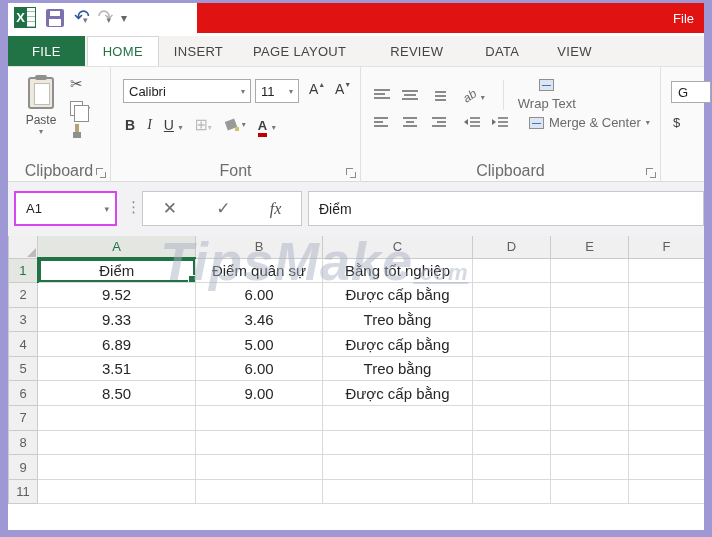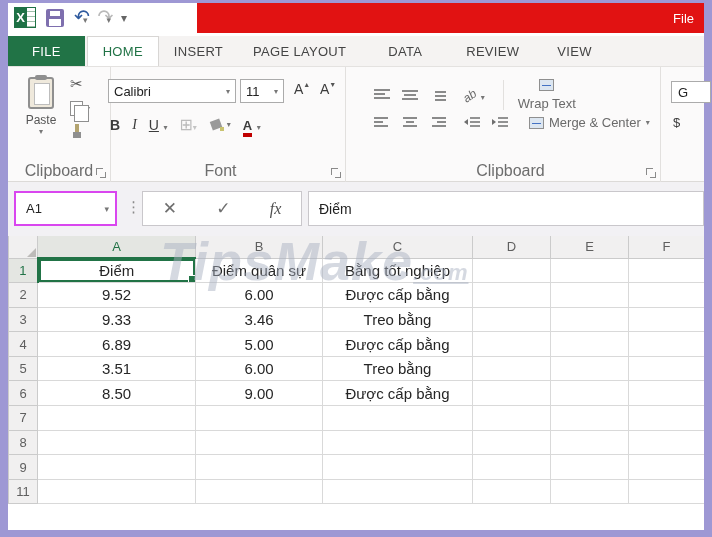--- a/index.html
+++ b/index.html
@@ -49,21 +49,21 @@
   .clip-col { position:absolute; left:62px; top:8px; display:flex; flex-direction:column; gap:8px; }
   .scissors { font-size:15px; color:#5a5a5a; }
   .copyicon { width:13px; height:15px; border:1px solid #8f8f8f; background:#fff; position:relative; }
   .copyicon::before { content:""; position:absolute; left:3px; top:3px; width:13px; height:15px; border:1px solid #8f8f8f; background:#fff; }
   .fpaint { width:14px; height:15px; position:relative; }
   .fpaint::before { content:""; position:absolute; left:5px; top:0; width:4px; height:8px; background:#b3a36f; }
   .fpaint::after { content:""; position:absolute; left:3px; top:8px; width:8px; height:6px; background:#8f8f8f; }
   .mini-caret { font-size:8px; color:#777; }
 
   
-  .g-font { left:88px; width:250px; }
+  .g-font { left:103px; width:250px; }
   .combo { position:absolute; top:12px; height:24px; background:#fff; border:1px solid #ababab;
            display:flex; align-items:center; justify-content:space-between; padding:0 5px; font-size:13px; color:#222; }
   .combo .mini-caret { margin-left:4px; }
   .fname { left:12px; width:128px; }
   .fsize { left:144px; width:44px; }
   .fbtn { position:absolute; top:14px; font-size:14px; color:#3c3c3c; }
   .fontrow2 { position:absolute; left:14px; top:48px; display:flex; align-items:center; gap:12px; }
   .bld { font-weight:bold; font-size:14px; color:#3c3c3c; }
   .ita { font-style:italic; font-family:"Liberation Serif", serif; font-size:14px; color:#3c3c3c; }
   .und { text-decoration:underline; font-size:14px; color:#3c3c3c; }
@@ -145,22 +145,22 @@
     <div class="redbar">
       <span>File</span>
     </div>
   </div>
 
   <div class="tabstrip">
     <div class="tab tab-file">FILE</div>
     <div class="tab tab-active">HOME</div>
     <div class="tab">INSERT</div>
     <div class="tab">PAGE LAYOUT</div>
+    <div class="tab" style="margin-left:14px">REVIEW</div>
     <div class="tab" style="margin-left:12px">DATA</div>
-    <div class="tab" style="margin-left:14px">REVIEW</div>
     <div class="tab" style="margin-left:8px">VIEW</div>
   </div>
 
   <div class="ribbon">
 
     <div class="group g-clip">
       <div class="paste">
         <div class="clipicon"></div>
         <div>Paste</div>
         <div class="mini-caret">▾</div>

